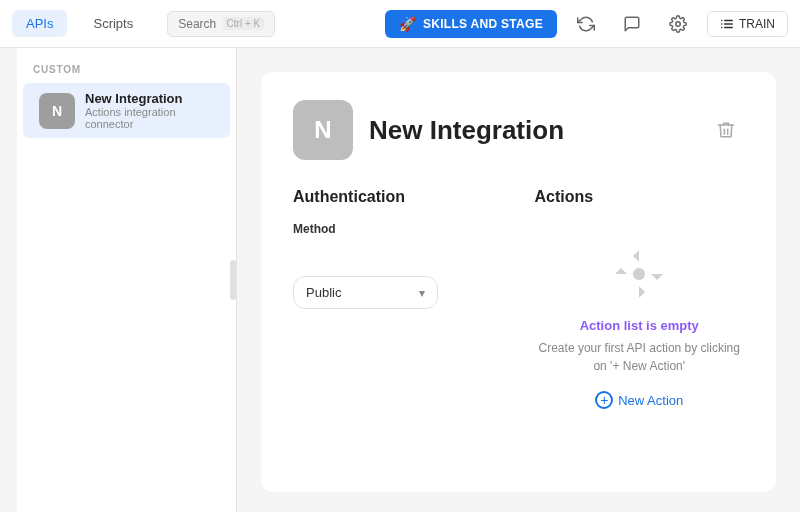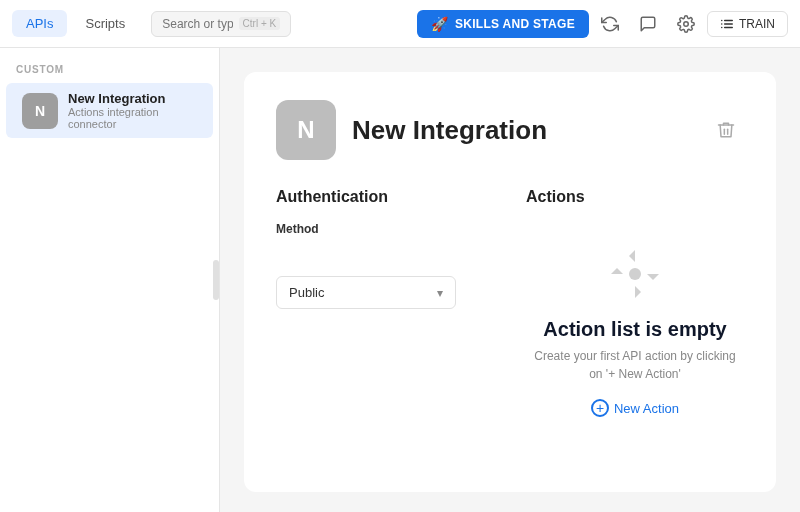--- a/index.html
+++ b/index.html
@@ -14,21 +14,21 @@
     }
 
     
     .top-nav {
       display: flex;
       align-items: center;
       height: 48px;
       background: #ffffff;
       border-bottom: 1px solid #e5e5e5;
       padding: 0 12px;
-      gap: 4px;
+      gap: 12px;
       flex-shrink: 0;
     }
     .nav-tab {
       padding: 6px 14px;
       border-radius: 6px;
       font-size: 13px;
       font-weight: 500;
       cursor: pointer;
       color: #555;
       border: none;
@@ -109,20 +109,21 @@
       font-weight: 500;
       cursor: pointer;
       color: #333;
     }
 
     
     .main-layout {
       display: flex;
       flex: 1;
       overflow: hidden;
+      padding-left: 17px;
     }
 
     
     .sidebar {
       width: 220px;
       background: #fff;
       border-right: 1px solid #e5e5e5;
       padding: 16px 0;
       flex-shrink: 0;
       position: relative;
@@ -249,27 +250,27 @@
       font-size: 12px;
       font-weight: 600;
       color: #333;
       margin-bottom: 6px;
     }
     .method-select {
       display: flex;
       align-items: center;
       justify-content: space-between;
       border: 1px solid #e0e0e0;
-      border-radius: 6px;
+      border-radius: 12px;
       padding: 8px 12px;
       background: #fff;
       cursor: pointer;
       font-size: 13px;
       color: #333;
-      width: 180px;
+      width: 145px;
       margin-top: 40px;
     }
     .method-select .chevron {
       color: #888;
       font-size: 12px;
     }
 
     
     .empty-state {
       display: flex;
@@ -279,23 +280,23 @@
       padding: 20px 0 10px;
       text-align: center;
     }
     .empty-icon {
       width: 64px;
       height: 64px;
       margin-bottom: 12px;
       color: #d0d0d0;
     }
     .empty-title {
-      font-size: 20px;
-      font-weight: 600;
-      color: #0f172a;
+      font-size: 13px;
+      font-weight: 600;
+      color: #8b5cf6;
       margin-bottom: 6px;
     }
     .empty-desc {
       font-size: 12px;
       color: #888;
       max-width: 220px;
       line-height: 1.5;
       margin-bottom: 16px;
     }
     .new-action-btn {

